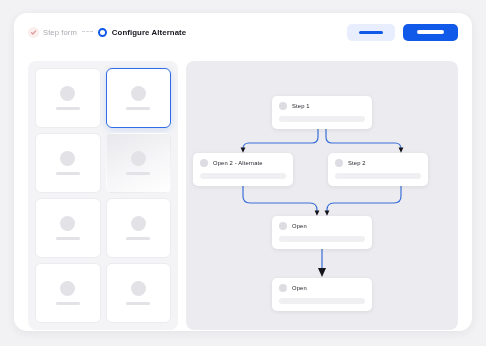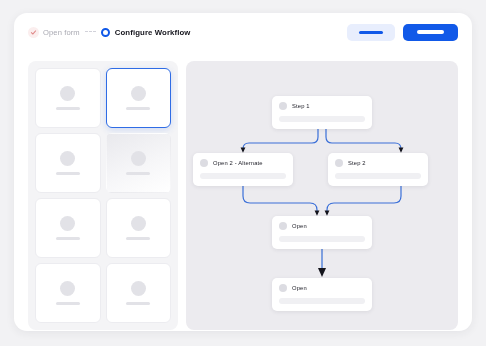--- a/index.html
+++ b/index.html
@@ -226,24 +226,24 @@
 <div id="app-window">
 
   <div id="header">
 
     <div id="breadcrumb">
       <span class="check-icon">
         <svg width="7" height="7" viewBox="0 0 10 10">
           <path d="M2 5.2 L4 7.2 L8 2.8" fill="none" stroke="#e08a8a" stroke-width="1.5" stroke-linecap="round" stroke-linejoin="round"></path>
         </svg>
       </span>
-      <span class="crumb-done">Open form</span>
+      <span class="crumb-done">Step form</span>
       <span class="crumb-dash"></span>
       <span class="ring-icon"></span>
-      <span class="crumb-active">Configure Workflow</span>
+      <span class="crumb-active">Configure Alternate</span>
     </div>
 
     <div id="header-actions">
       <button class="btn btn-secondary">
         <span class="btn-bar"></span>
       </button>
       <button class="btn btn-primary">
         <span class="btn-bar"></span>
       </button>
     </div>

